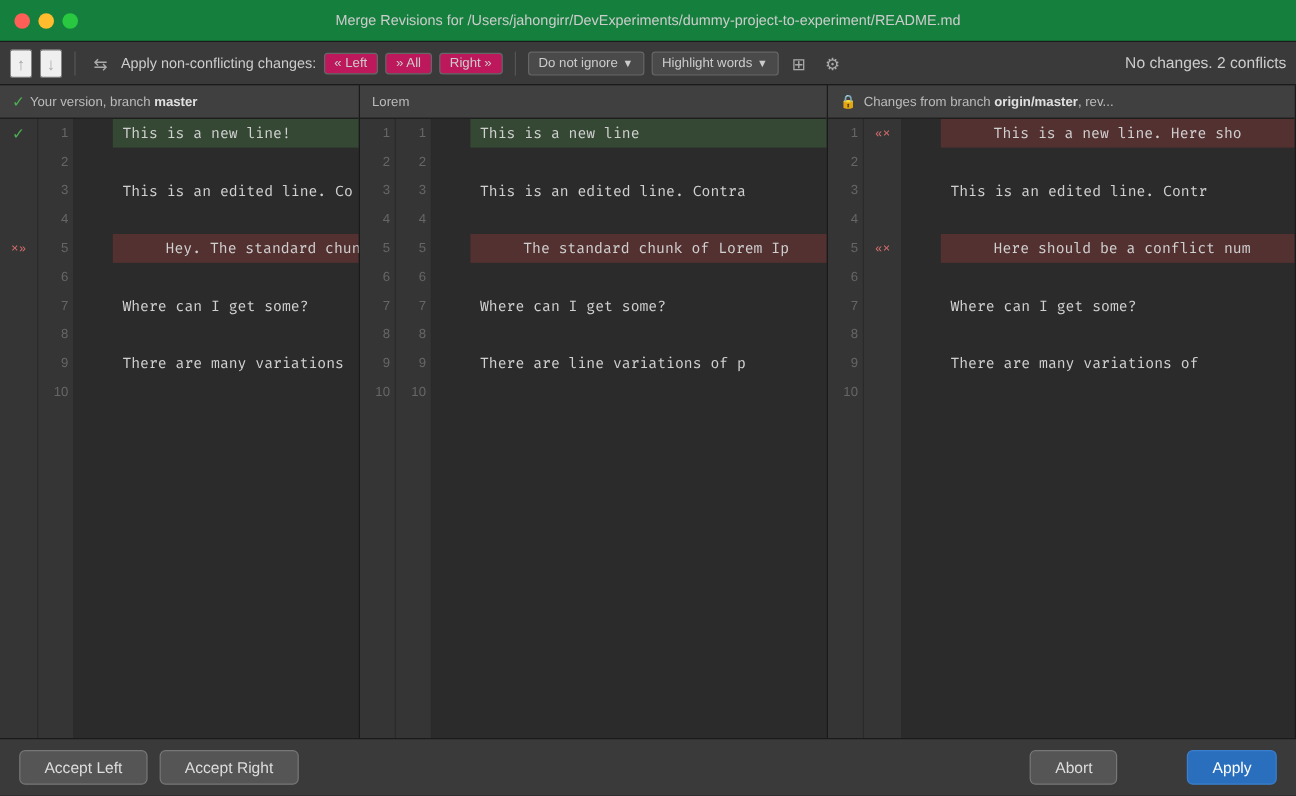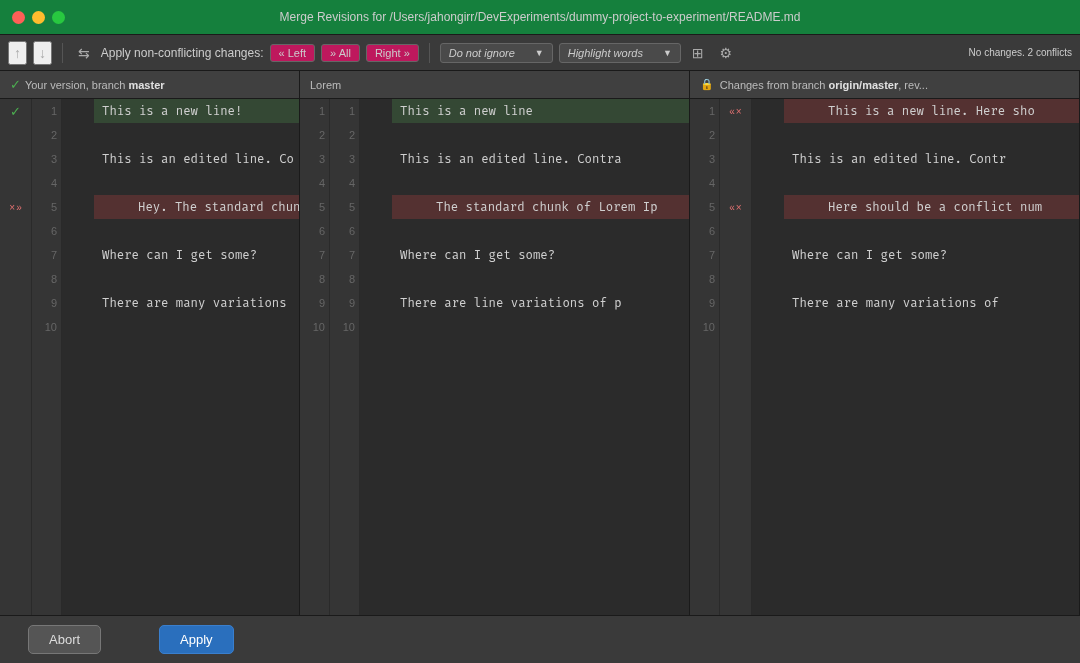--- a/index.html
+++ b/index.html
@@ -83,26 +83,25 @@
     .dropdown-btn {
       background: #4a4a4a;
       border: 1px solid #666;
       border-radius: 3px;
       color: #ccc;
       font-size: 11px;
       padding: 3px 8px;
       cursor: pointer;
       display: flex;
       align-items: center;
-      gap: 20px;
-      font-style: italic;
+      gap: 4px;
     }
     .dropdown-arrow { font-size: 9px; }
     .status-text {
-      font-size: 10px;
+      font-size: 13px;
       color: #ccc;
       margin-left: auto;
     }
     .icon-btn {
       background: none;
       border: none;
       color: #aaa;
       cursor: pointer;
       padding: 2px 5px;
       font-size: 14px;
@@ -476,17 +475,21 @@
           <div class="code-line"></div>
         </div>
       </div>
       <div class="empty-area"></div>
     </div>
   </div>
 
 </div>
 
 <div class="footer">
+  <div class="footer-left">
+    <button class="footer-btn">Accept Left</button>
+    <button class="footer-btn">Accept Right</button>
+  </div>
   <div class="footer-right">
     <button class="footer-btn">Abort</button>
     <button class="footer-btn-primary">Apply</button>
   </div>
 </div>
 
 </body></html>

